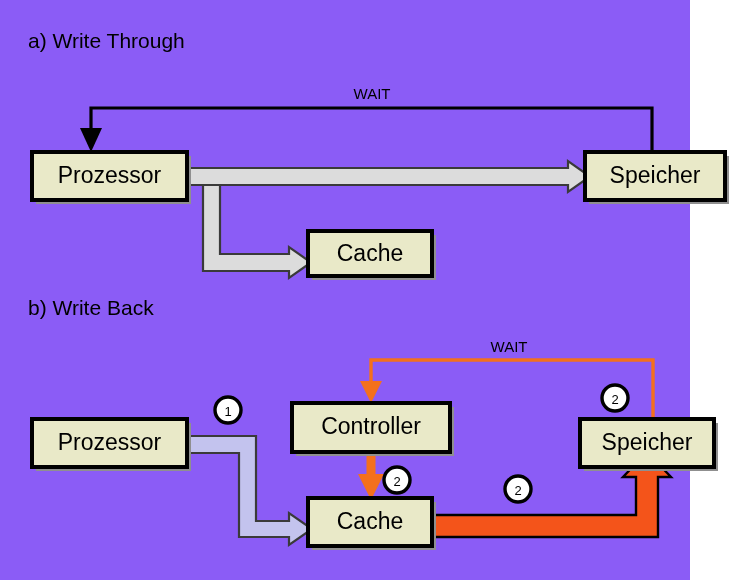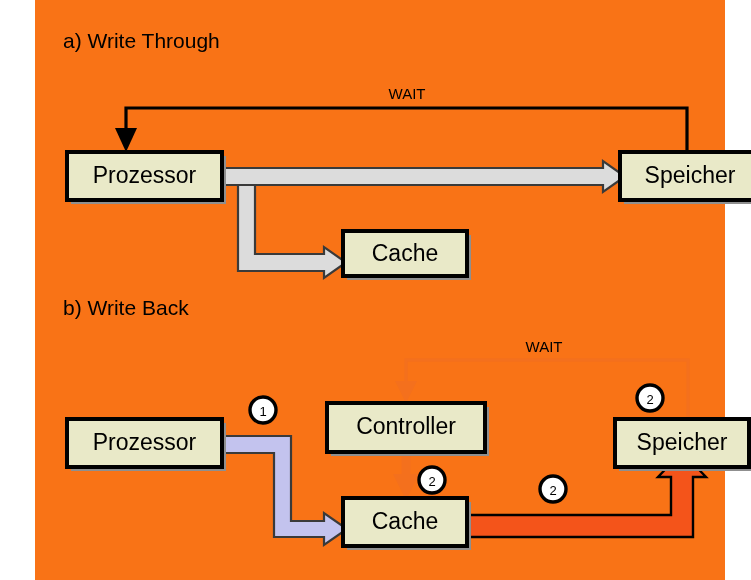--- a/index.html
+++ b/index.html
@@ -10,22 +10,21 @@
   body {
     width: 751px;
     height: 580px;
     font-family: "Liberation Sans", sans-serif;
     overflow: hidden;
   }
   #diagram-root {
     position: relative;
     width: 690px;
     height: 580px;
-    background: #f97316;
-    margin-left: 35px;
+    background: #8b5cf6;
   }
   svg.diagram {
     display: block;
     width: 751px;
     height: 580px;
   }
   .section-title {
     font-family: "Liberation Sans", sans-serif;
     font-size: 21px;
     fill: #000000;

